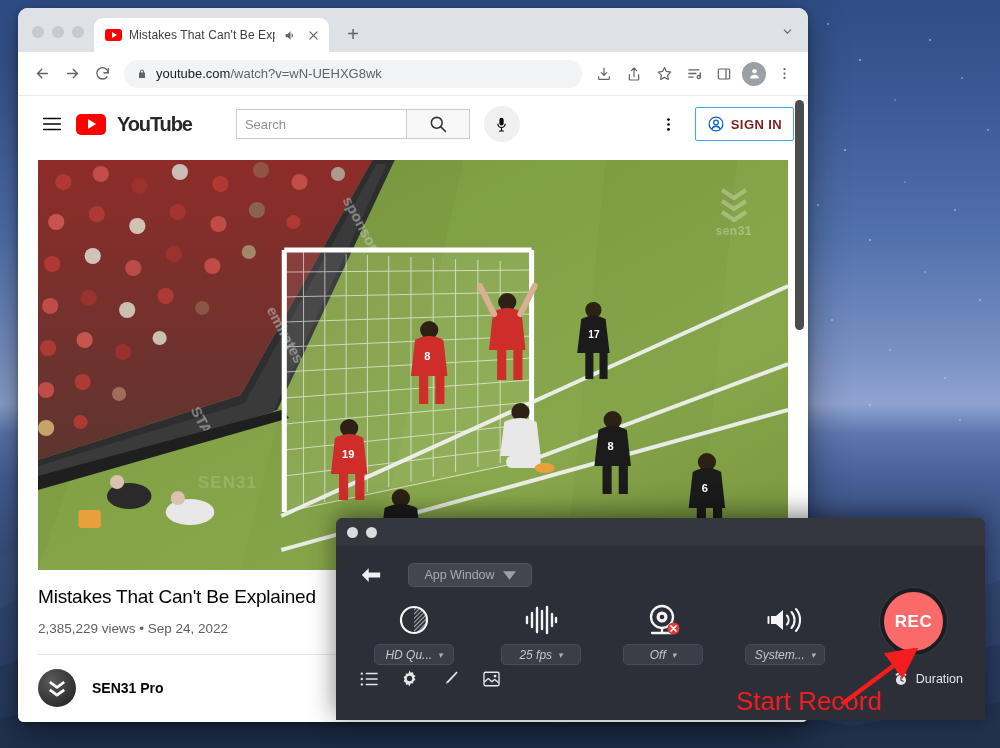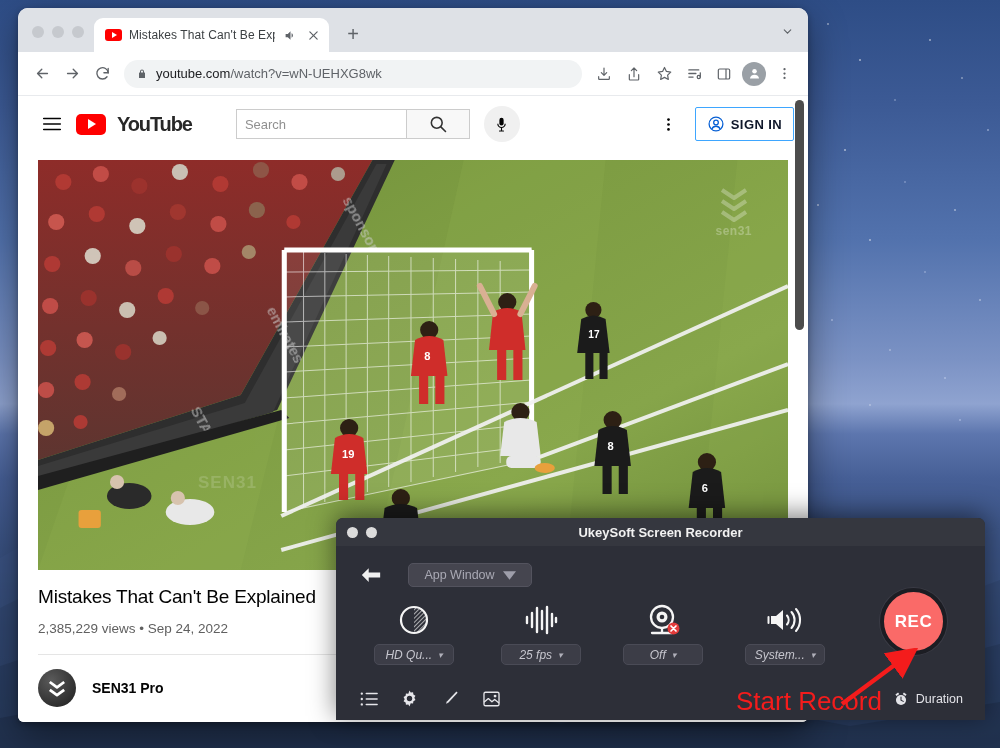--- a/index.html
+++ b/index.html
@@ -174,21 +174,21 @@
   .yt-mic {
     width: 36px; height: 36px; border-radius: 50%; background: #f0f0f0;
     display: flex; align-items: center; justify-content: center;
     margin-left: 14px; flex: none;
   }
   .yt-right { margin-left: auto; display: flex; align-items: center; gap: 10px; }
   .yt-dots { width: 32px; height: 32px; display:flex; align-items:center; justify-content:center; color:#030303; }
   .yt-signin {
     height: 34px; border: 1px solid #3ea6ff; border-radius: 2px;
     display: flex; align-items: center; gap: 6px; padding: 16px 11px;
-    color: #0f172a; font-size: 13px; font-weight: bold; letter-spacing: .4px;
+    color: #7f1d1d; font-size: 13px; font-weight: bold; letter-spacing: .4px;
   }
 
   
   .video-area {
     margin: 8px 20px 0 20px; height: 410px; position: relative;
     background: #5f7e2e; overflow: hidden;
   }
   .video-wm {
     position: absolute; right: 36px; top: 22px; opacity: .28;
     display: flex; flex-direction: column; align-items: center;
@@ -260,21 +260,21 @@
   .rec-btn-wrap { position: absolute; right: 38px; top: 1px; }
   .rec-btn {
     width: 67px; height: 67px; border-radius: 50%;
     background: #fa6a68; border: 4px solid #1c1d23;
     display: flex; align-items: center; justify-content: center;
     color: #fff; font-size: 17px; font-weight: bold; letter-spacing: .5px;
     box-shadow: 0 0 0 1px #3a3b45;
   }
   .rec-bottom {
     position: absolute; left: 0; bottom: 0; width: 100%;
-    display: flex; align-items: center; padding: 0 22px 12px 24px;
+    display: flex; align-items: center; padding: 0 22px 32px 24px;
   }
   .rec-tools { display: flex; align-items: center; gap: 22px; color: #e6e6ea; }
   .rec-duration {
     margin-left: auto; display: flex; align-items: center; gap: 7px;
     color: #e3e3e8; font-size: 12.5px;
   }
 
   
   .annot-text {
     position: absolute; left: 736px; top: 686px;
@@ -670,21 +670,20 @@
     </div>
   </div>
 
   <div id="recorder">
 
     <div class="rec-titlebar">
       <div class="rec-traffic">
         <div class="rec-tl"></div>
         <div class="rec-tl"></div>
       </div>
-      <div class="rec-title">UkeySoft Screen Recorder</div>
     </div>
 
     <div class="rec-row1">
       <div class="rec-back">
         <svg width="22" height="18" viewBox="0 0 24 18" fill="currentColor">
           <path d="M9.5 1.5 L2 9 L9.5 16.5 L9.5 11.6 L22 11.6 L22 6.4 L9.5 6.4 Z"></path>
         </svg>
       </div>
       <div class="rec-source">
         <span>App Window</span>

